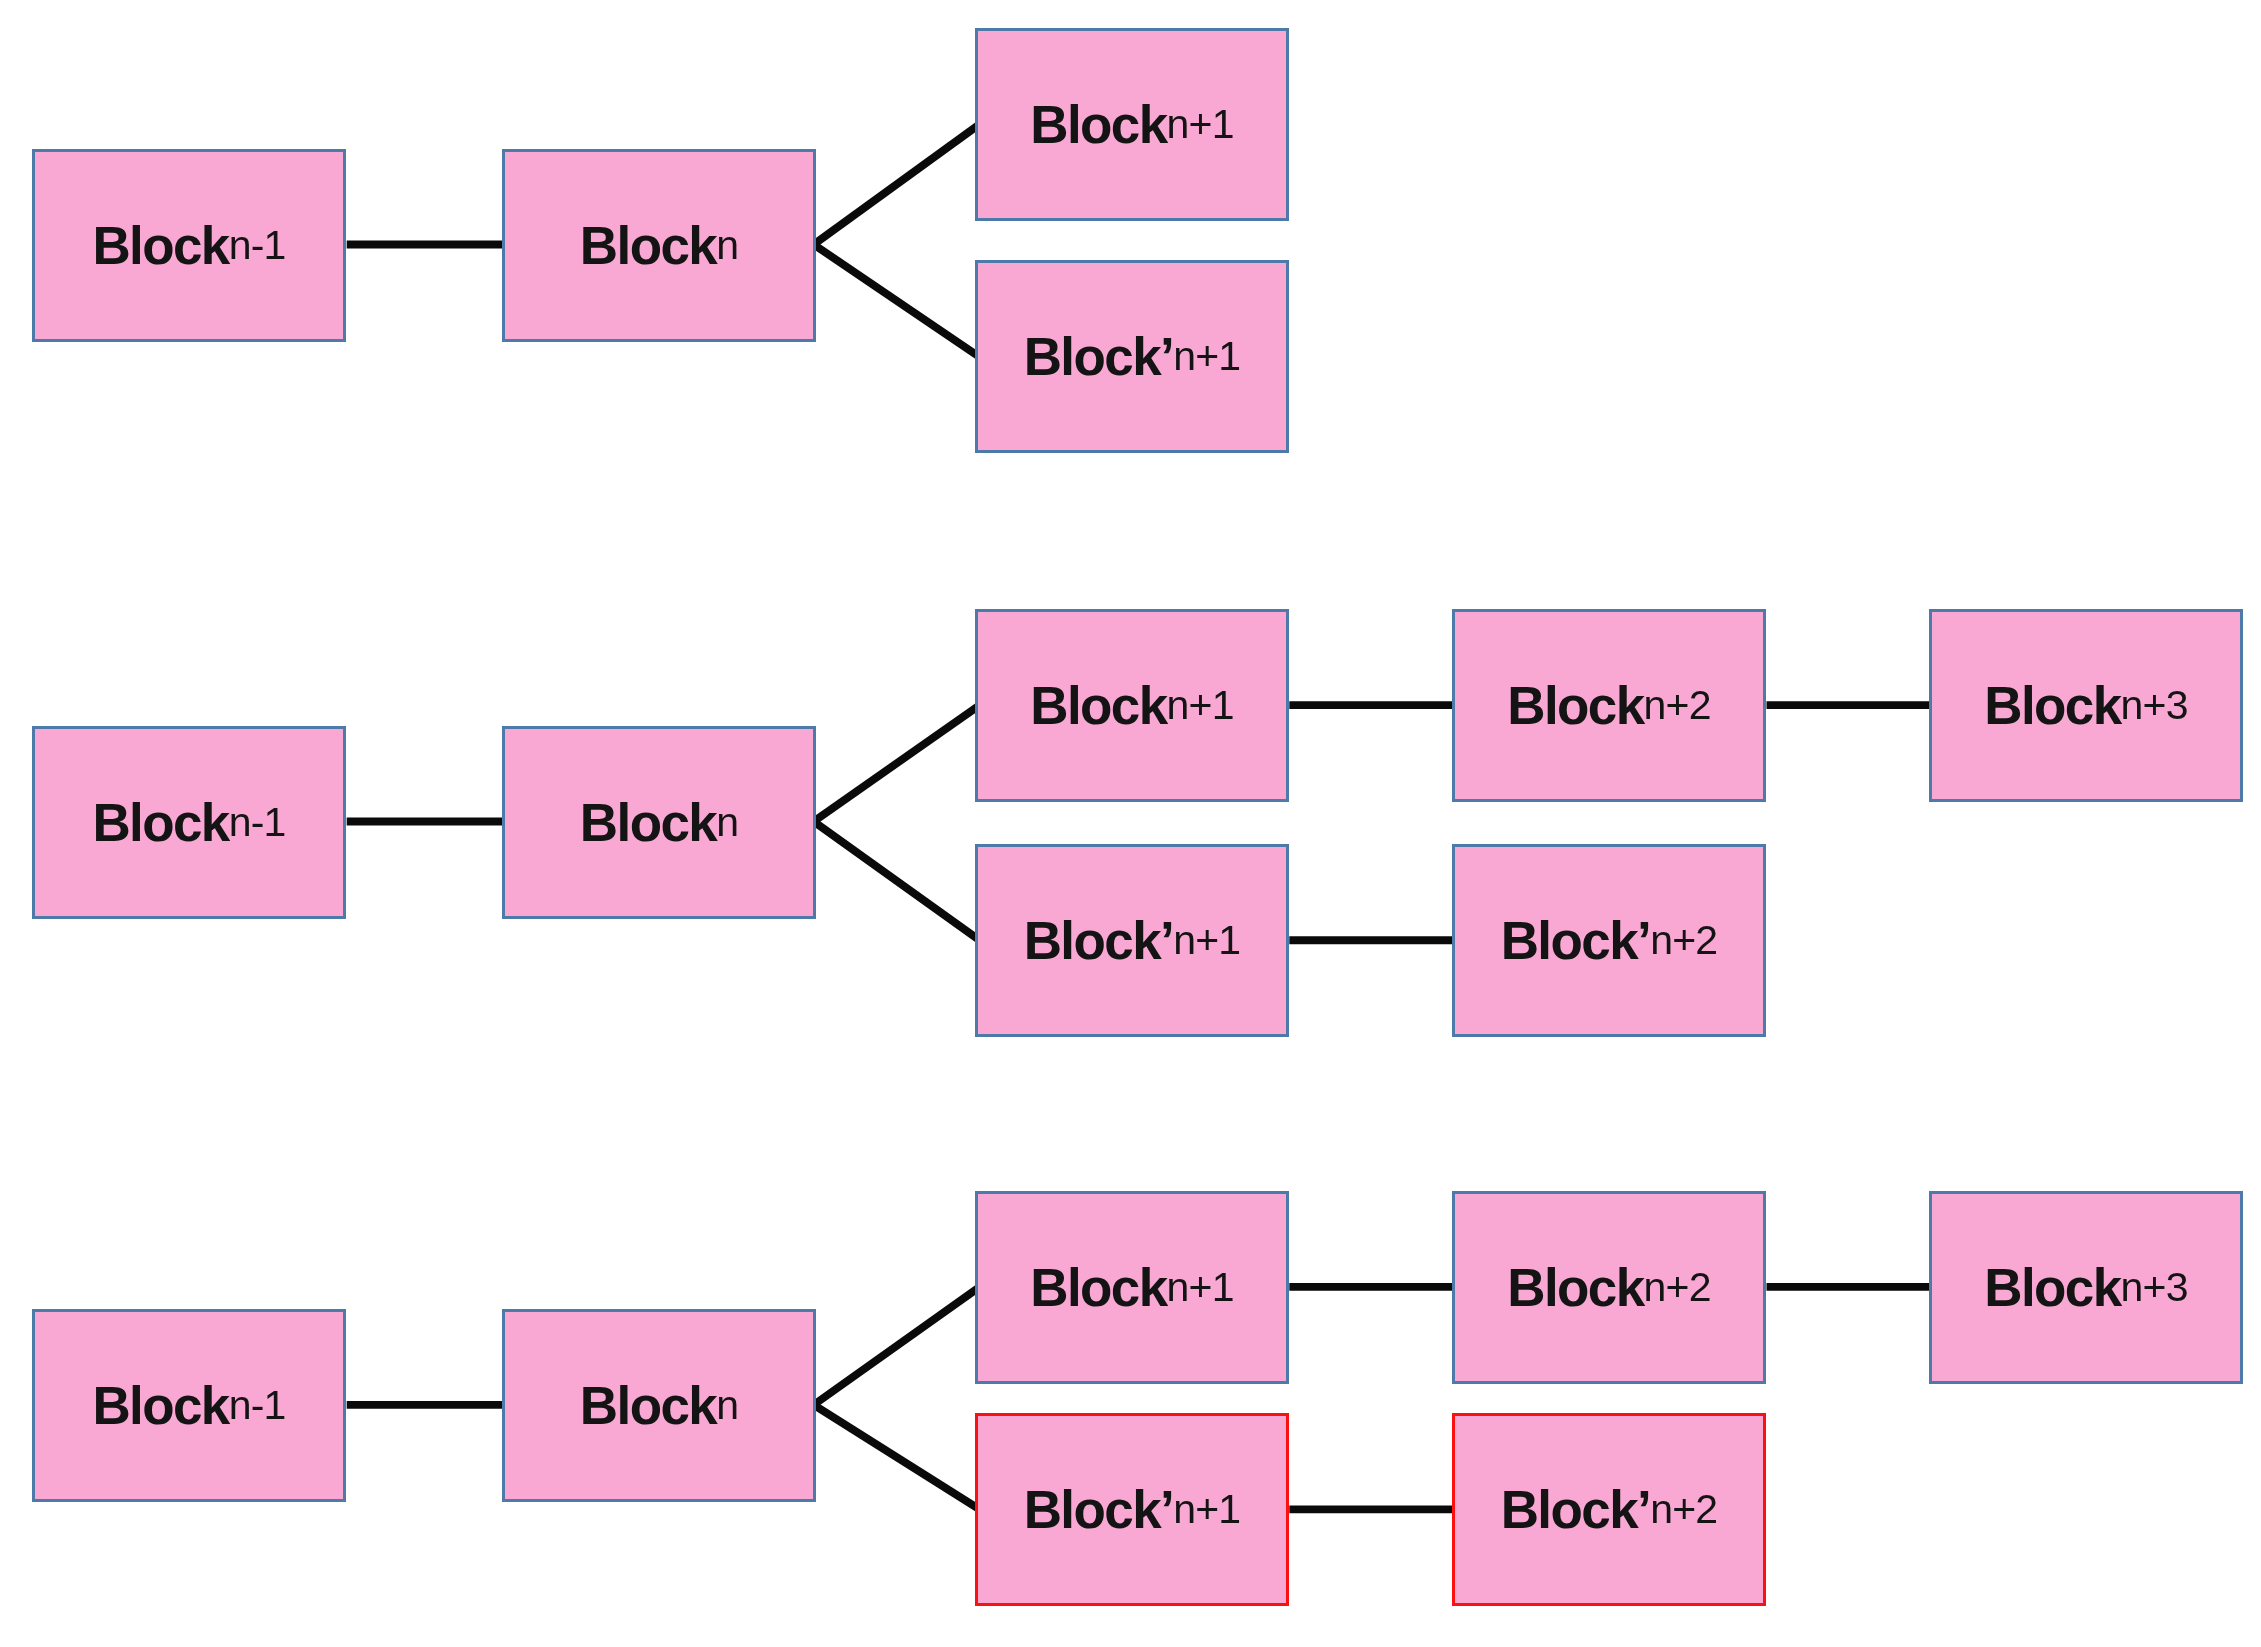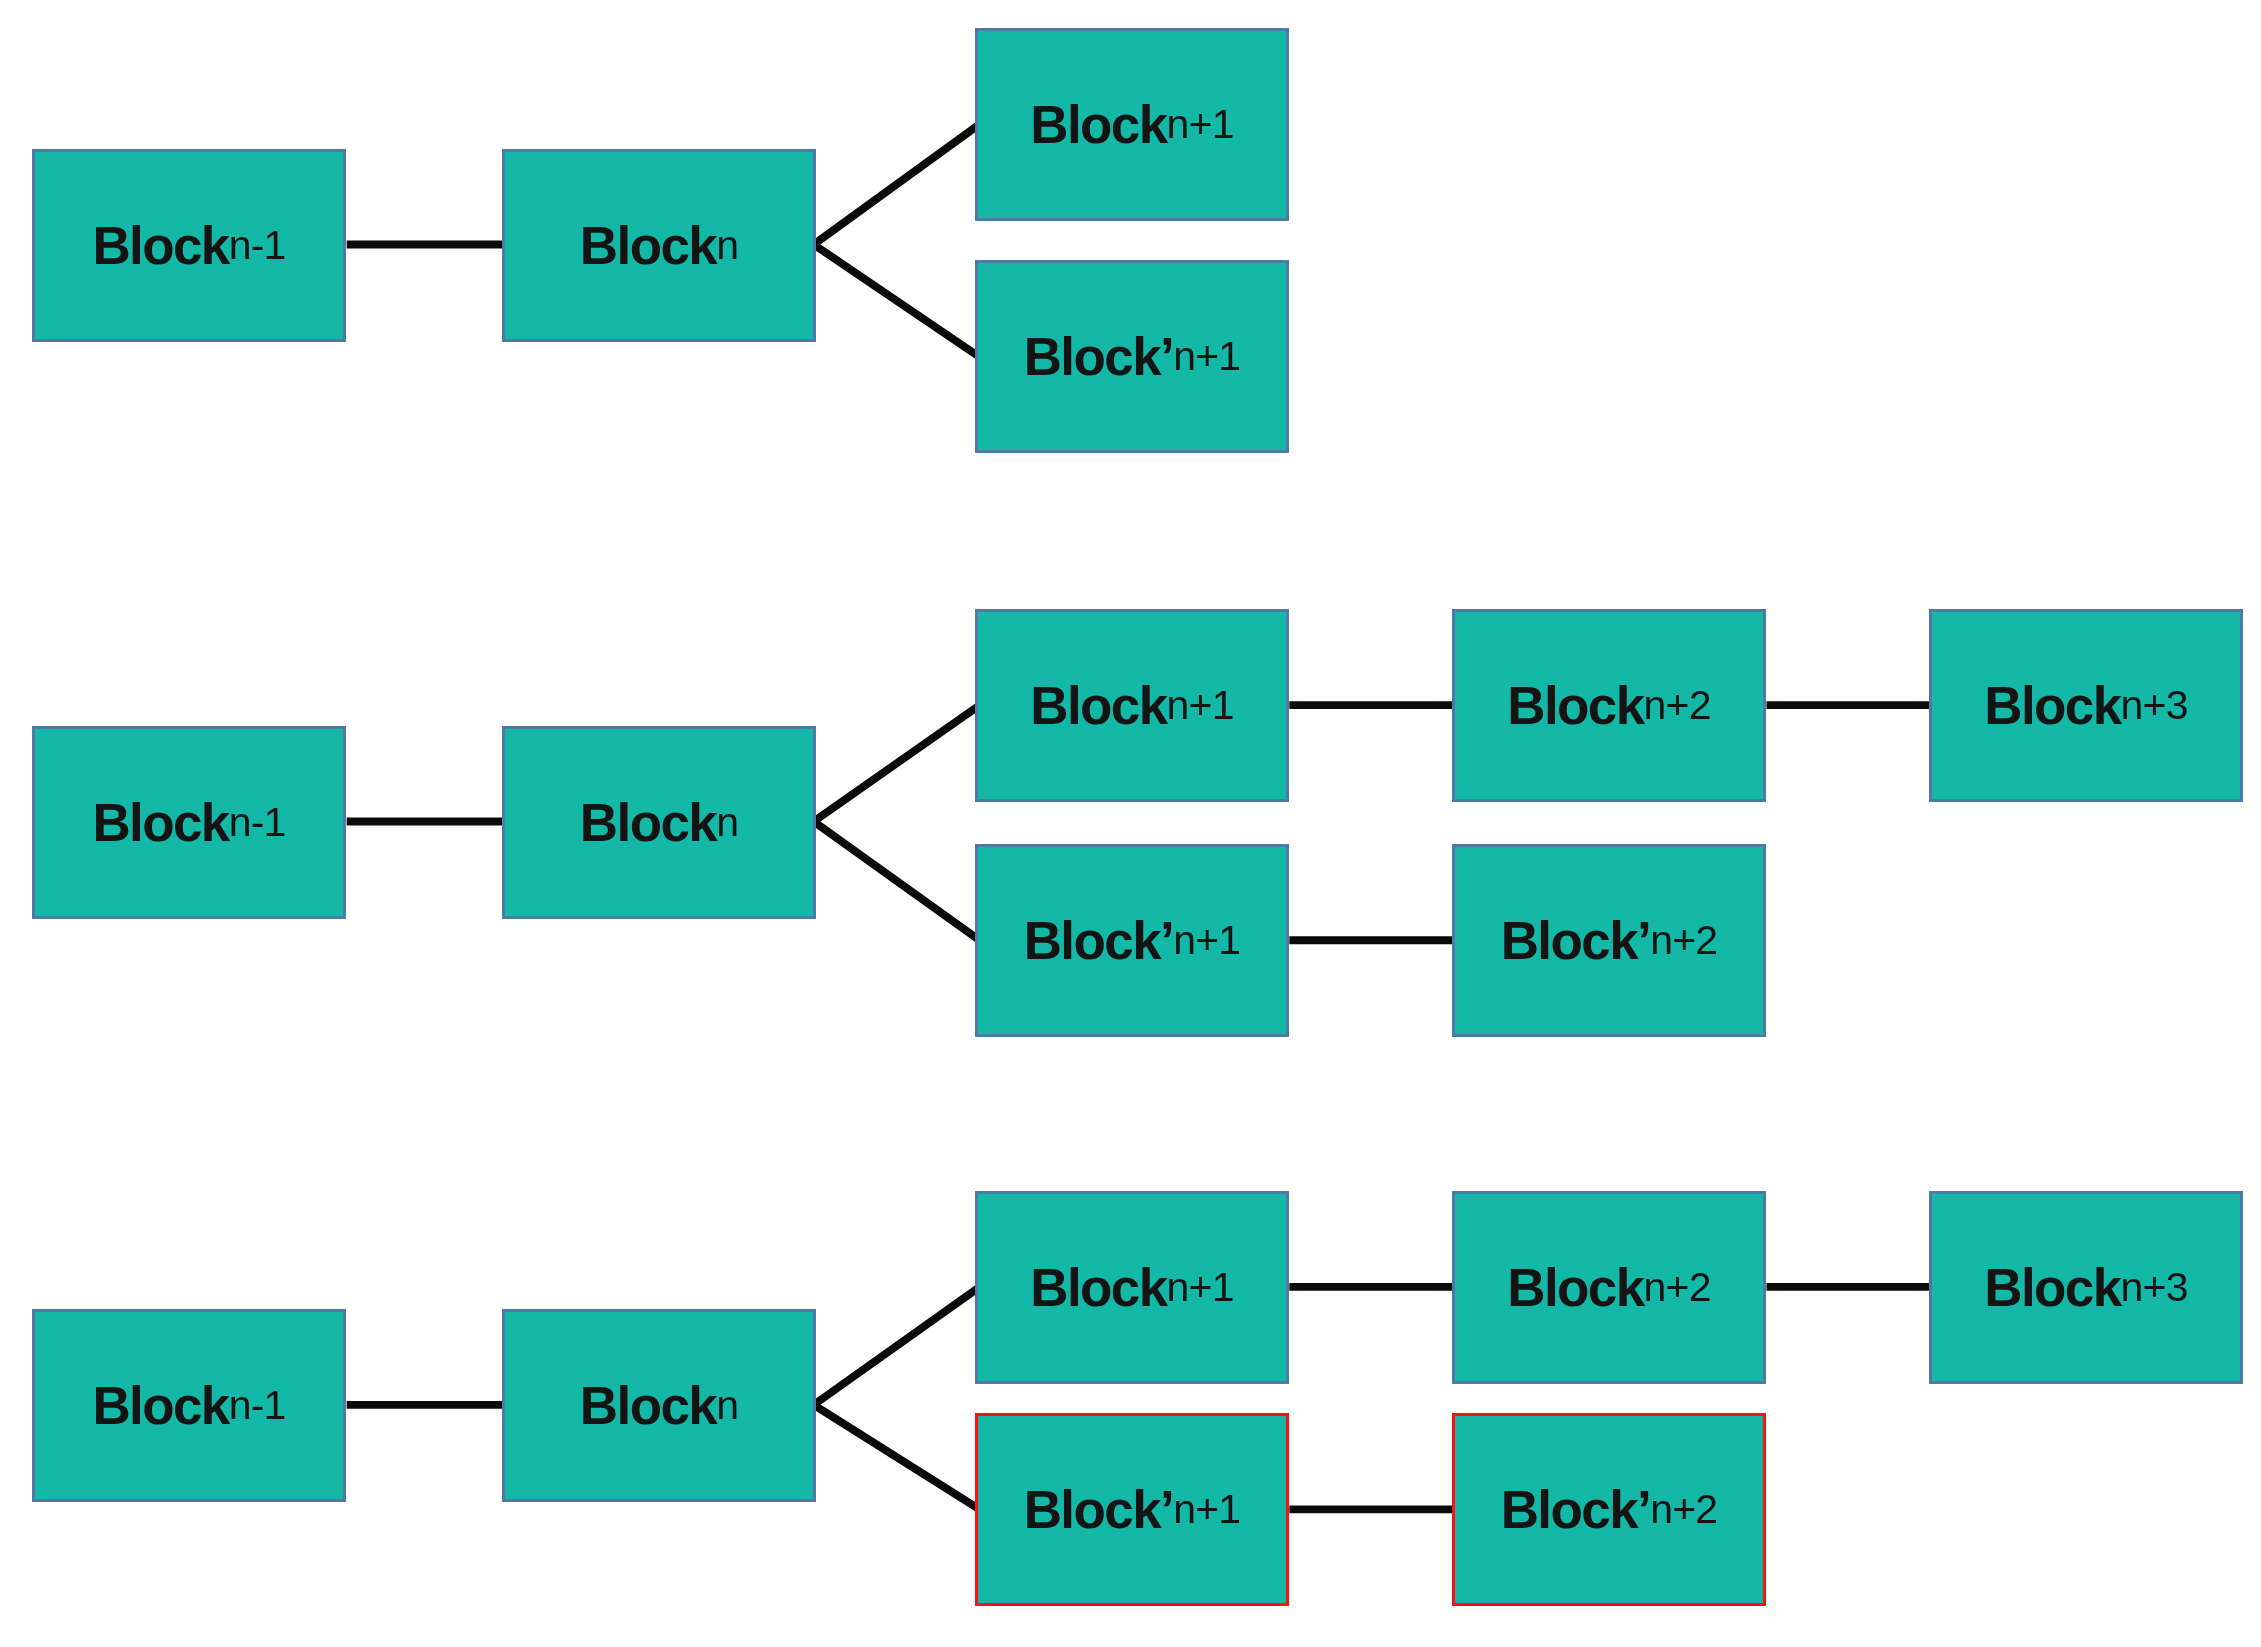--- a/index.html
+++ b/index.html
@@ -27,21 +27,21 @@
     stroke: var(--connector, #0a0a0a);
     stroke-width: 10;
     stroke-linecap: butt;
   }
   .block {
     position: absolute;
     width: 314px;
     height: 193px;
     box-sizing: border-box;
     border: 3.1px solid var(--normal, #4d7aa9);
-    background: #14b8a6;
+    background: #f9a8d4;
     display: flex;
     align-items: center;
     justify-content: center;
     white-space: nowrap;
   }
   .block[data-border="highlight"] {
     border-color: var(--highlight, #fa1212);
   }
   .block .main {
     font-size: 53px;

